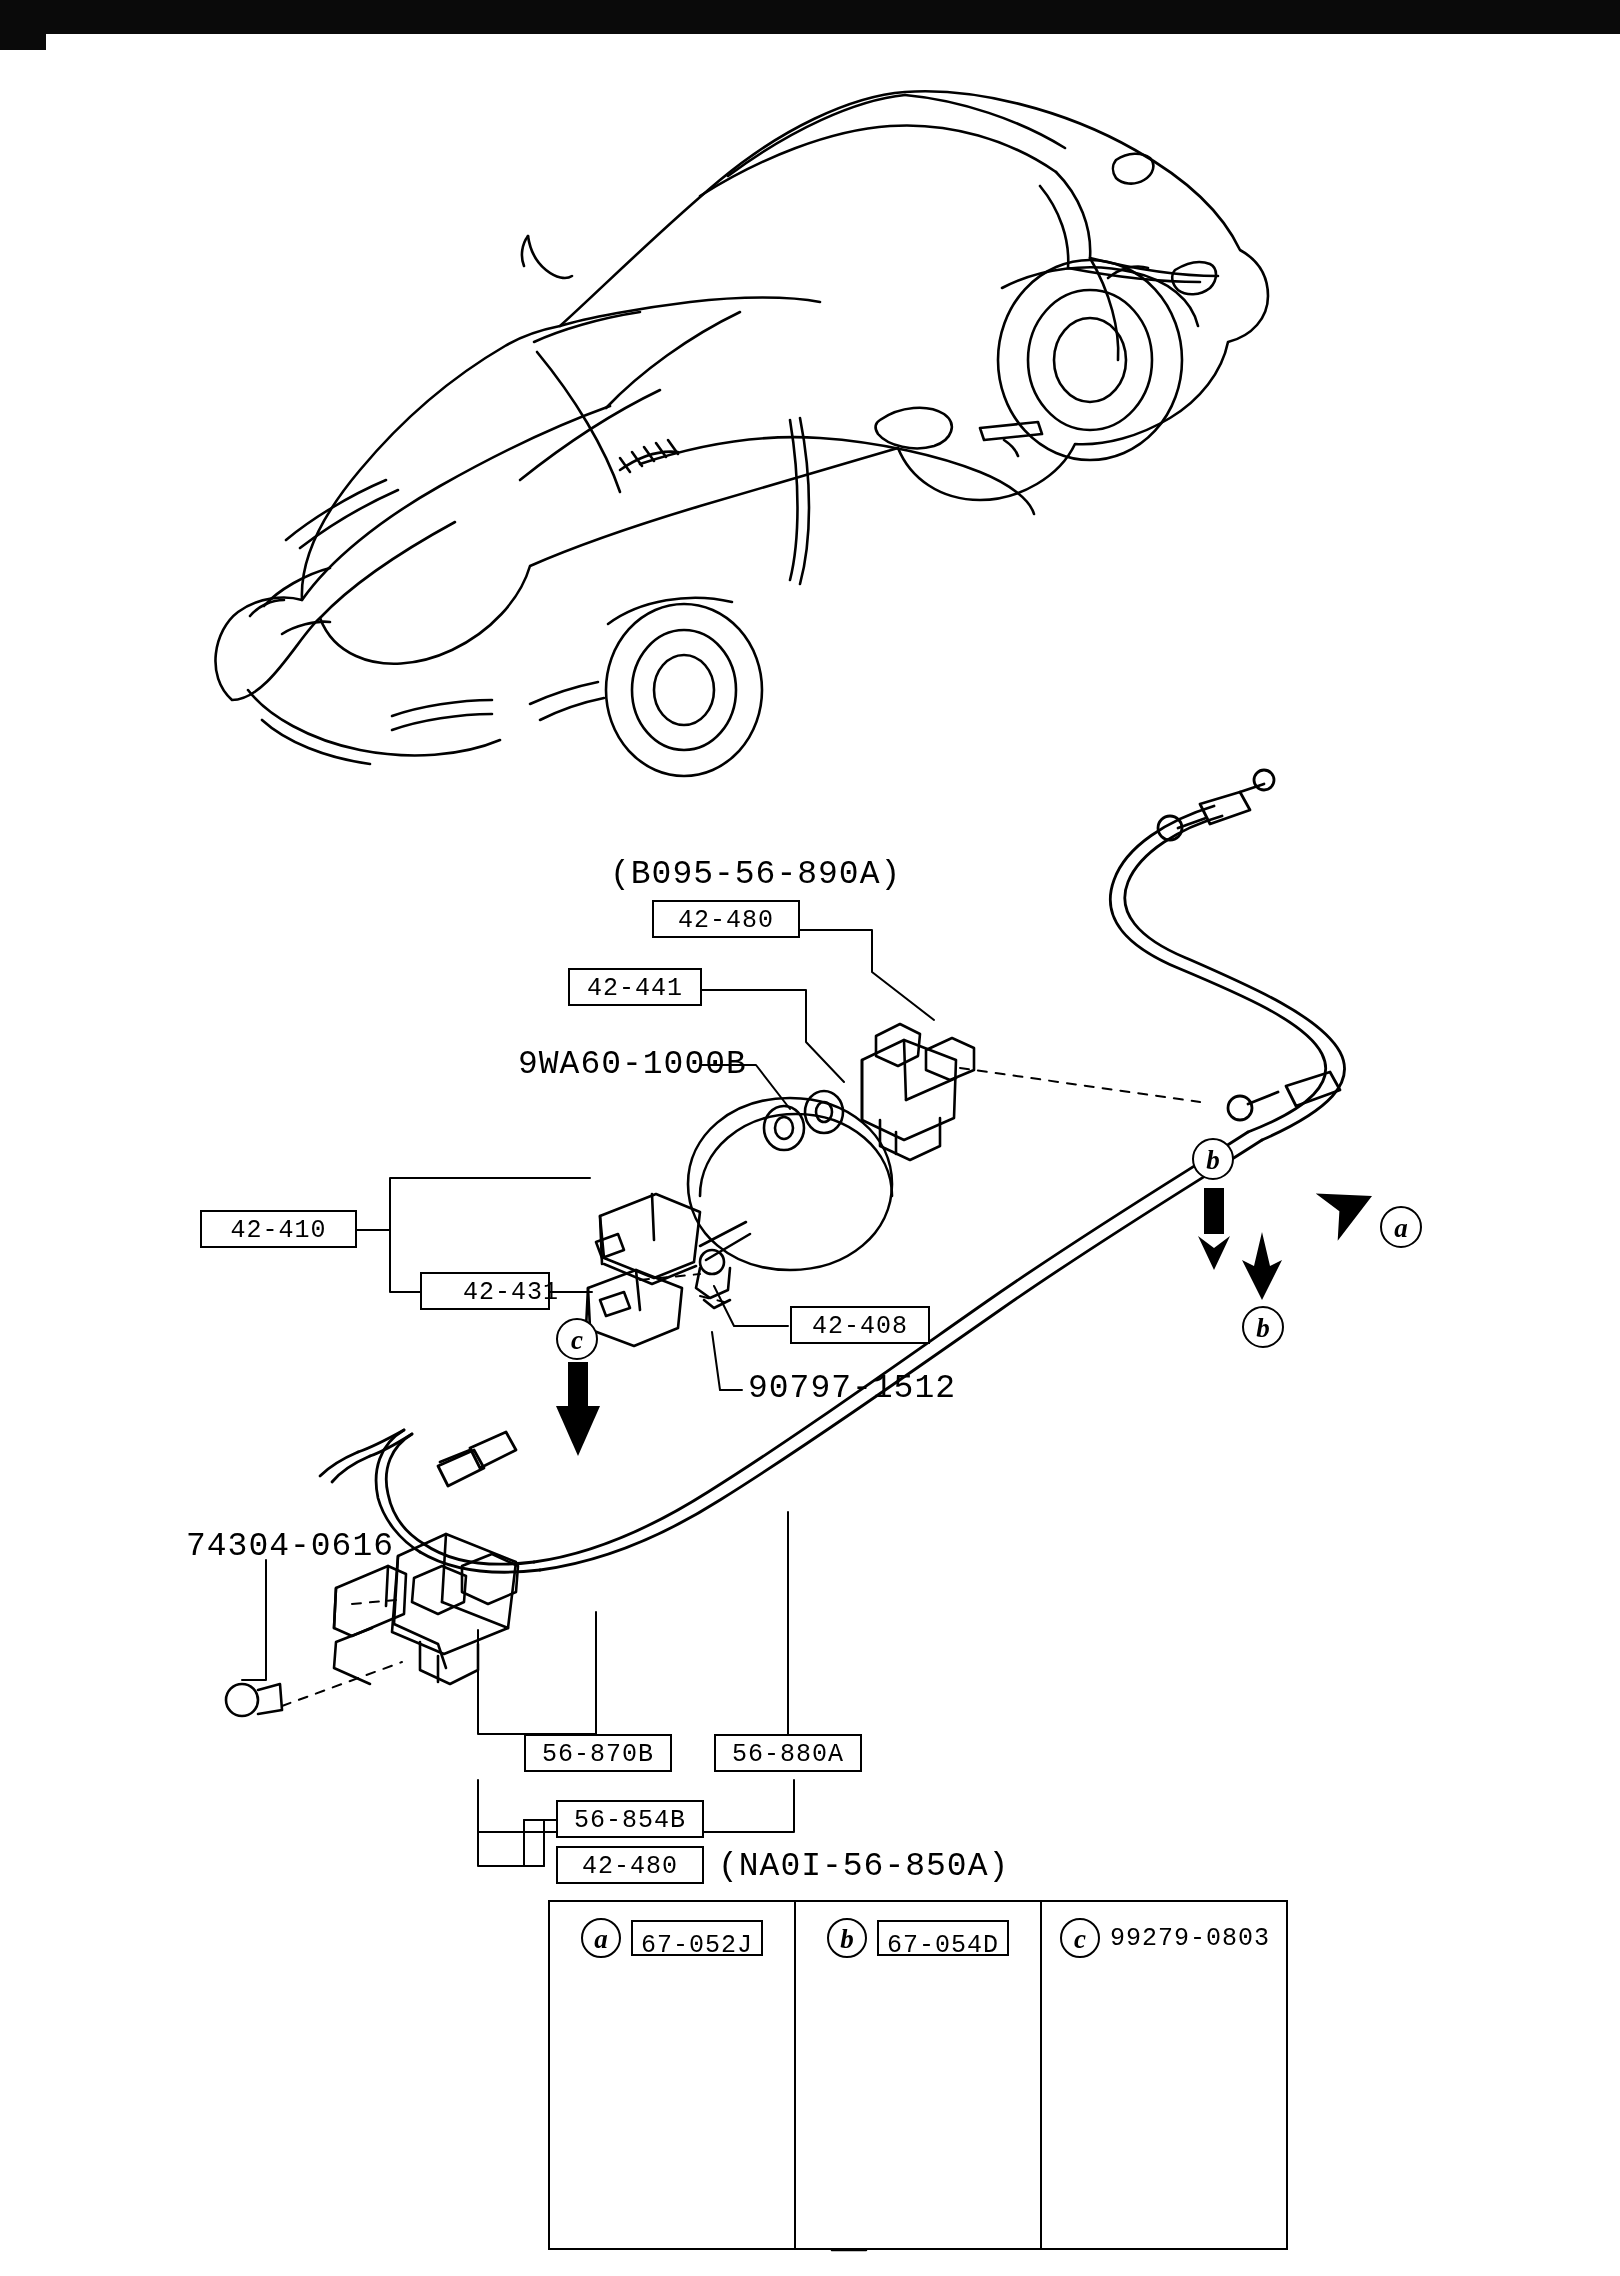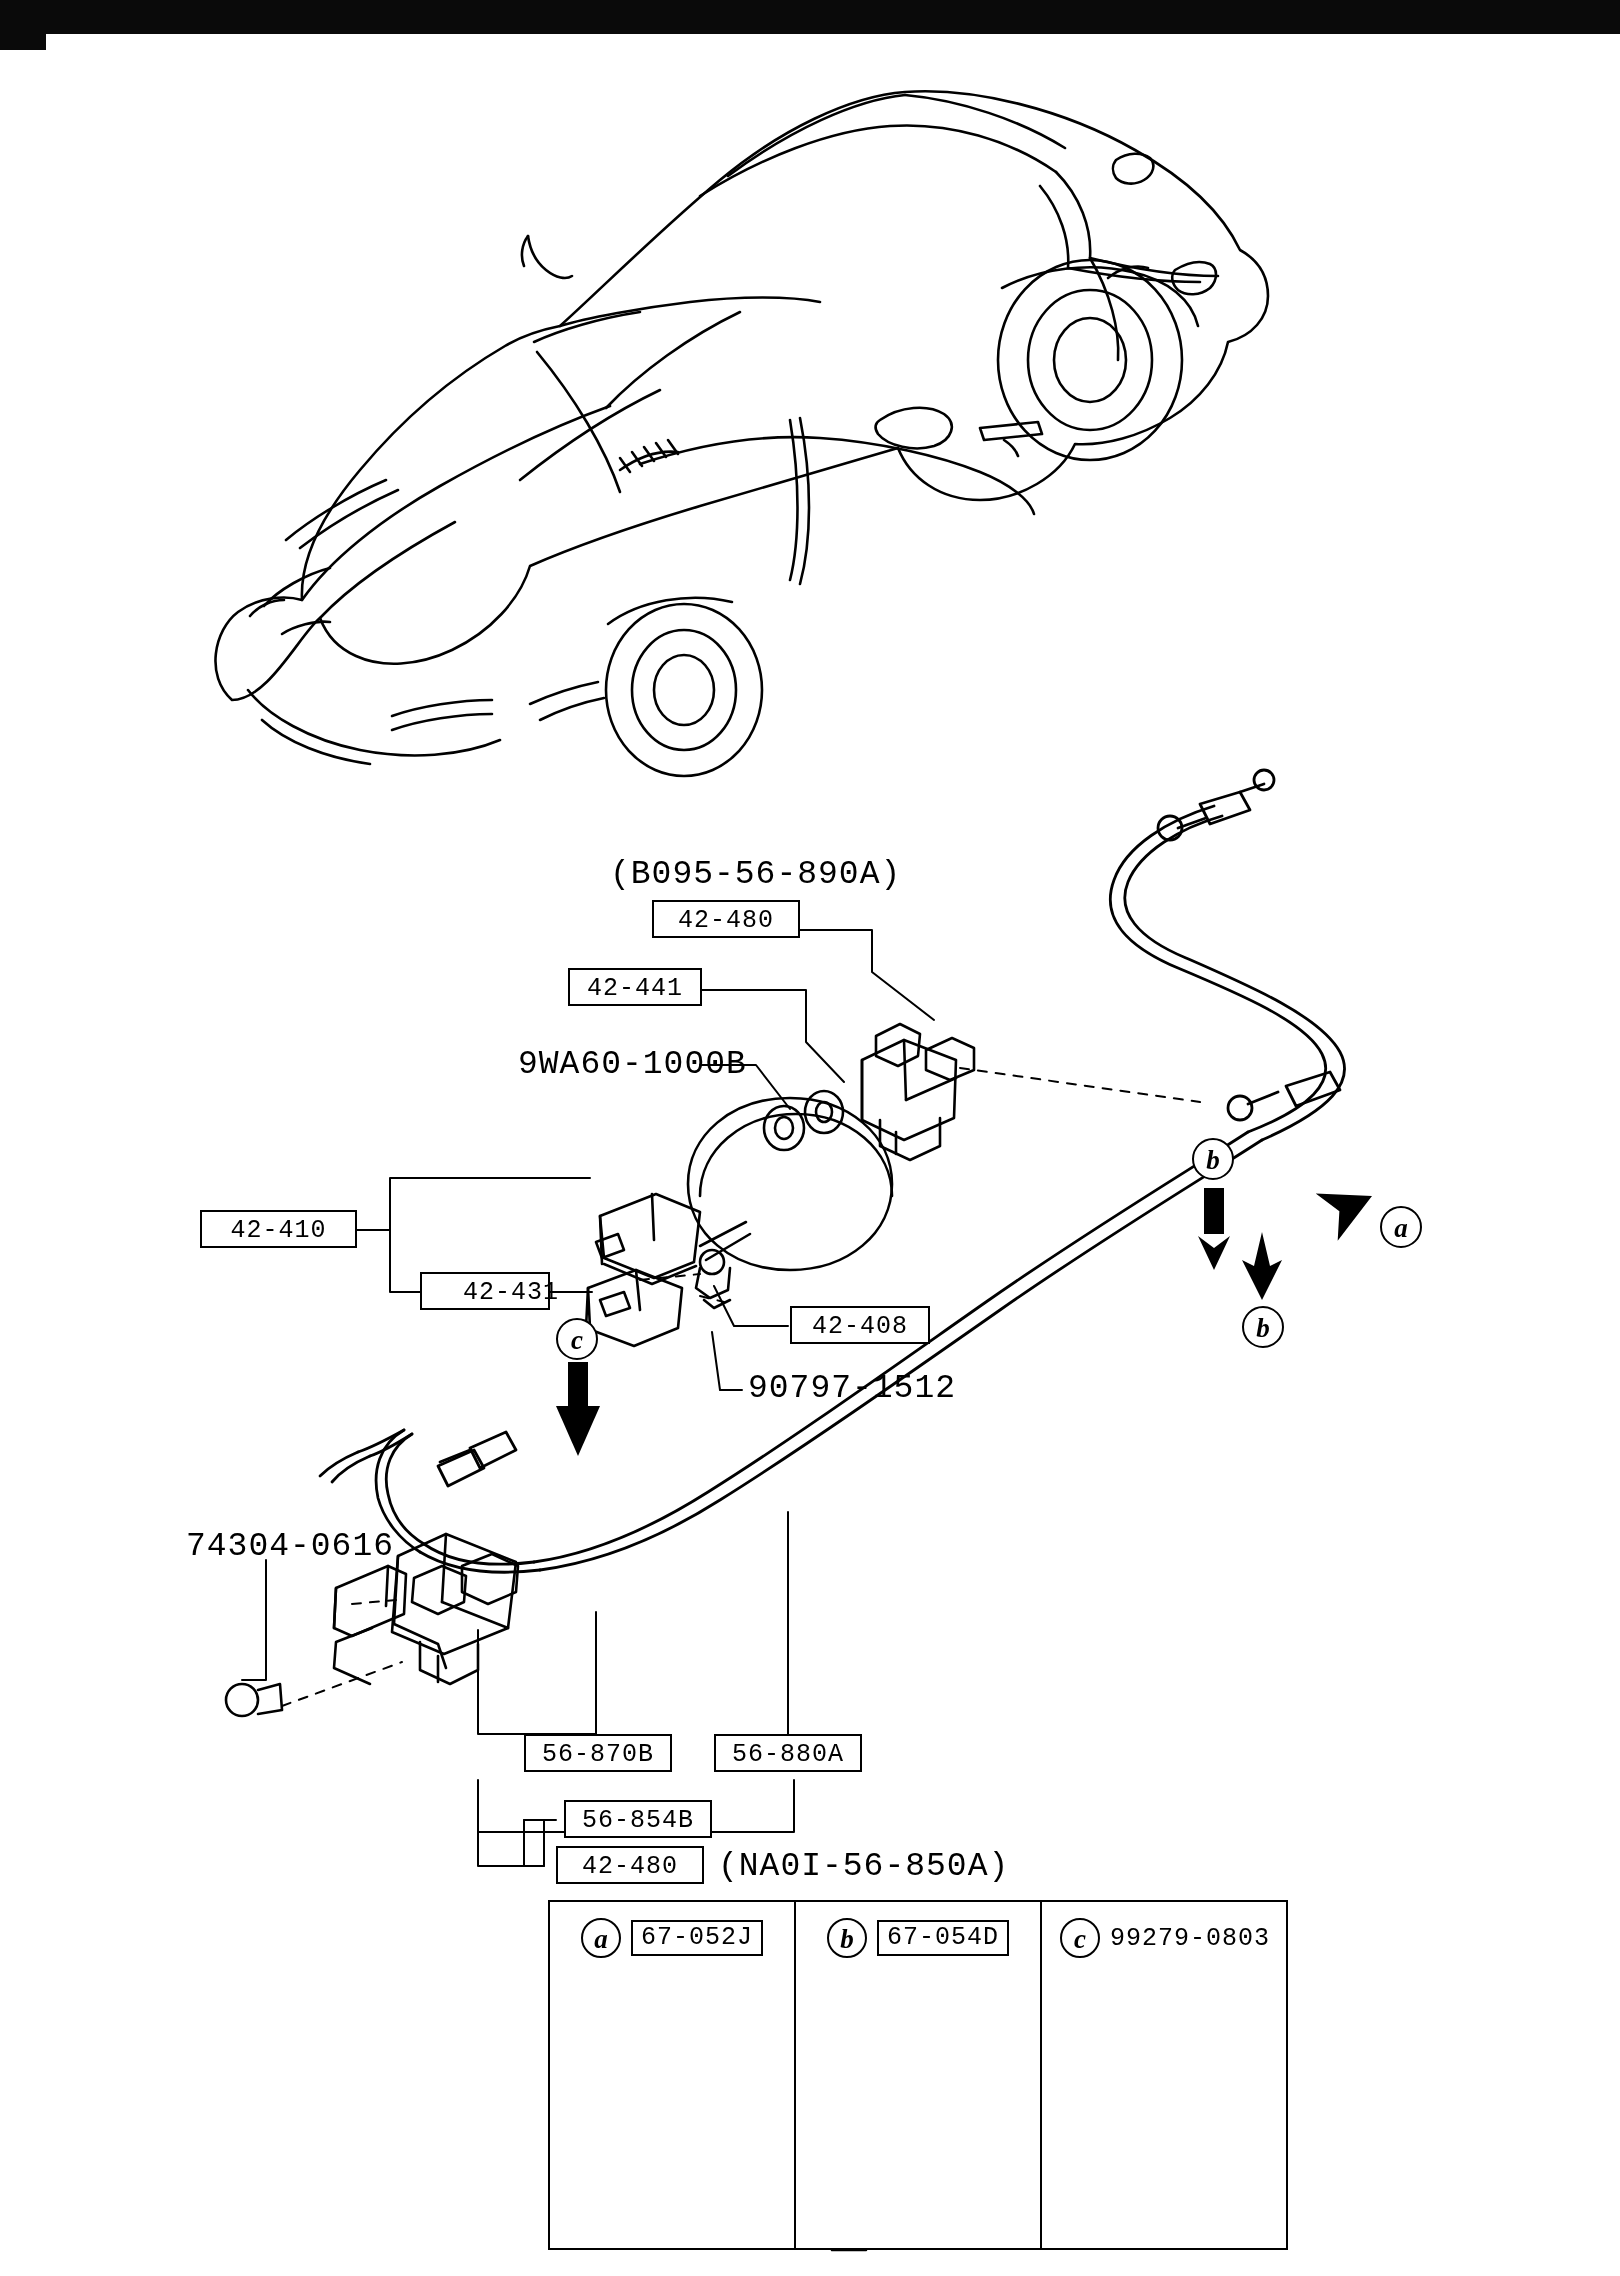--- a/index.html
+++ b/index.html
@@ -116,21 +116,21 @@
   .legend-head .circlabel {
     position: relative;
     width: 40px;
     height: 40px;
     line-height: 38px;
   }
   .legend-head .partbox {
     position: relative;
     height: 36px;
     line-height: 32px;
-    padding: 0 8px;
+    padding: 8px 8px;
   }
   .legend-head .nobox {
     position: relative;
     font-family: "Liberation Mono", monospace;
     font-size: 25px;
     letter-spacing: 1px;
   }
 </style>
 </head>
 <body>
@@ -428,21 +428,21 @@
   <div class="plaintext" style="left:518px; top:1050px;">9WA60-1000B</div>
 
   <div class="partbox" style="left:200px; top:1210px; width:157px;">42-410</div>
   <div class="partbox" style="left:420px; top:1272px; width:130px;padding-left:41px;">42-431</div>
   <div class="partbox" style="left:790px; top:1306px; width:140px;">42-408</div>
   <div class="plaintext" style="left:748px; top:1374px;">90797-1512</div>
 
   <div class="plaintext" style="left:186px; top:1532px;">74304-0616</div>
   <div class="partbox" style="left:524px; top:1734px; width:148px;">56-870B</div>
   <div class="partbox" style="left:714px; top:1734px; width:148px;">56-880A</div>
-  <div class="partbox" style="left:556px; top:1800px; width:148px;margin-left:8px;">56-854B</div>
+  <div class="partbox" style="left:556px; top:1800px; width:148px;">56-854B</div>
   <div class="partbox" style="left:556px; top:1846px; width:148px;">42-480</div>
   <div class="plaintext" style="left:718px; top:1852px;">(NA0I-56-850A)</div>
 
   <div class="circlabel" style="left:1192px; top:1138px;">b</div>
   <div class="circlabel" style="left:1380px; top:1206px;">a</div>
   <div class="circlabel" style="left:1242px; top:1306px;">b</div>
   <div class="circlabel" style="left:556px; top:1318px;">c</div>
 
   <div class="legend">
     <div class="legend-col" style="left:0; width:246px;">

